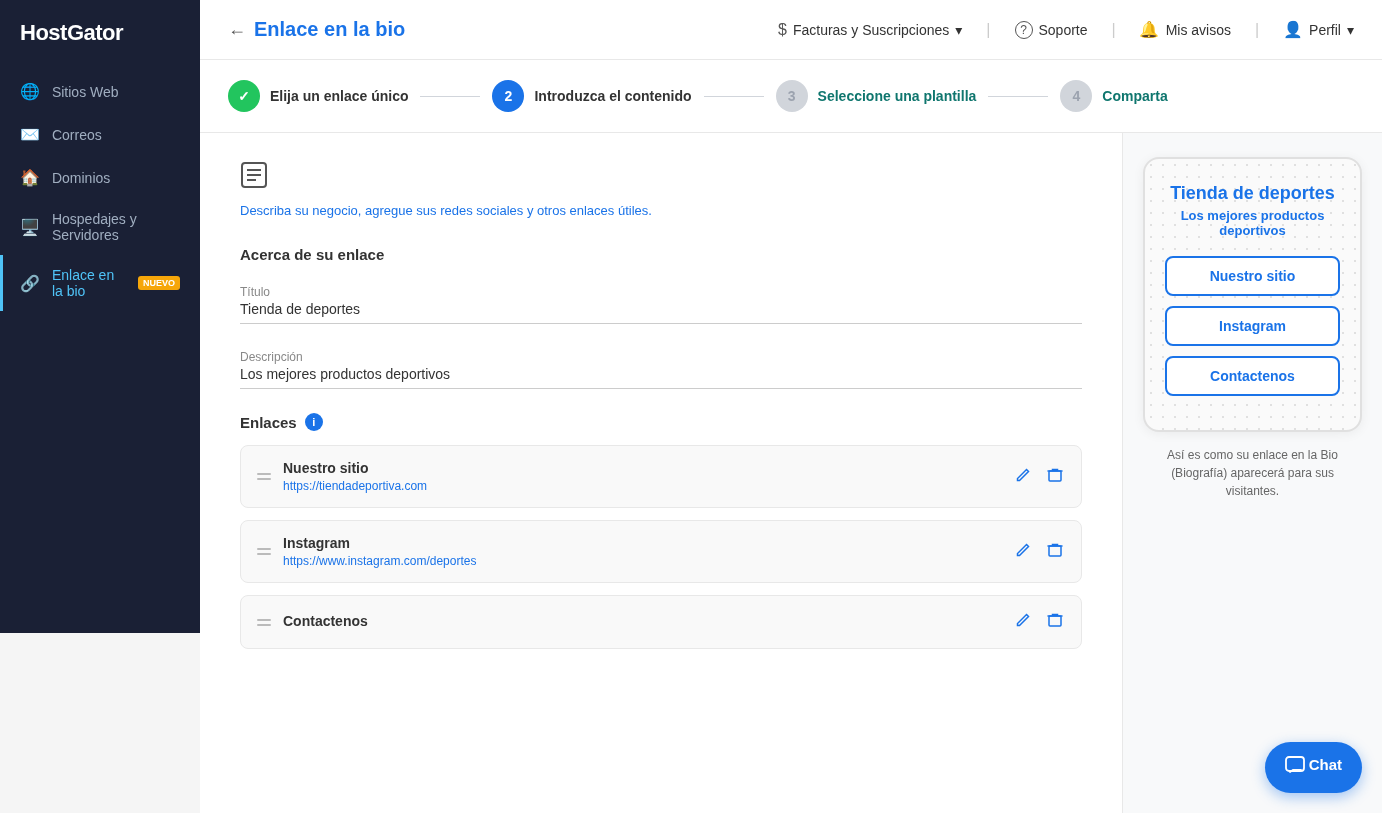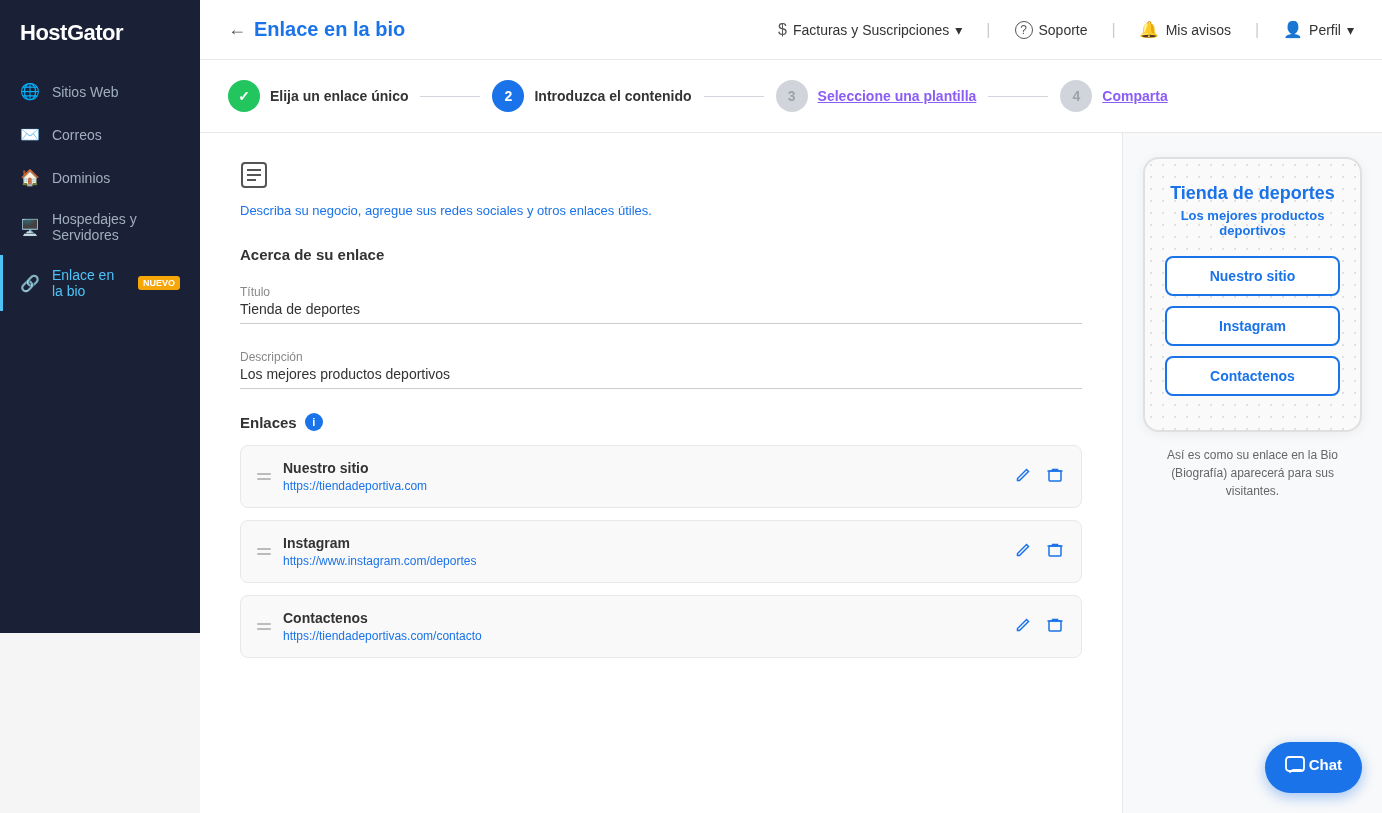--- a/index.html
+++ b/index.html
@@ -118,21 +118,21 @@
       align-items: center;
       justify-content: center;
       font-weight: 700;
       font-size: 14px;
       flex-shrink: 0;
     }
     .step-circle.done { background: #22c55e; color: #fff; }
     .step-circle.active { background: #1a73e8; color: #fff; }
     .step-circle.inactive { background: #d1d5db; color: #9ca3af; }
     .step-label { font-size: 14px; font-weight: 600; color: #333; }
-    .step-label.inactive { color: #8b5cf6; text-decoration: underline; }
+    .step-label.inactive { color: #0f766e; }
     .step-connector {
       width: 60px;
       height: 1px;
       background: #d1d5db;
       margin: 0 12px;
     }
 
     
     .content-area {
       display: flex;
@@ -488,21 +488,20 @@
           </div>
         </div>
 
         <div class="link-item">
           <div class="link-drag">
             <span></span>
               <span></span>
           </div>
           <div class="link-info">
             <div class="link-name">Contactenos</div>
-            <div class="link-url">https://tiendadeportivas.com/contacto</div>
           </div>
           <div class="link-actions">
             <button class="link-action-btn">
               <svg width="16" height="16" viewBox="0 0 16 16" fill="none">
                   <path d="M11.5 2.5l2 2-9 9H2.5v-2l9-9z" stroke="#1a73e8" stroke-width="1.5" fill="none"></path>
                 </svg>
             </button>
             <button class="link-action-btn delete">
               <svg width="16" height="16" viewBox="0 0 16 16" fill="none">
                   <rect x="2" y="4" width="12" height="10" rx="1" stroke="#1a73e8" stroke-width="1.5" fill="none"></rect>

